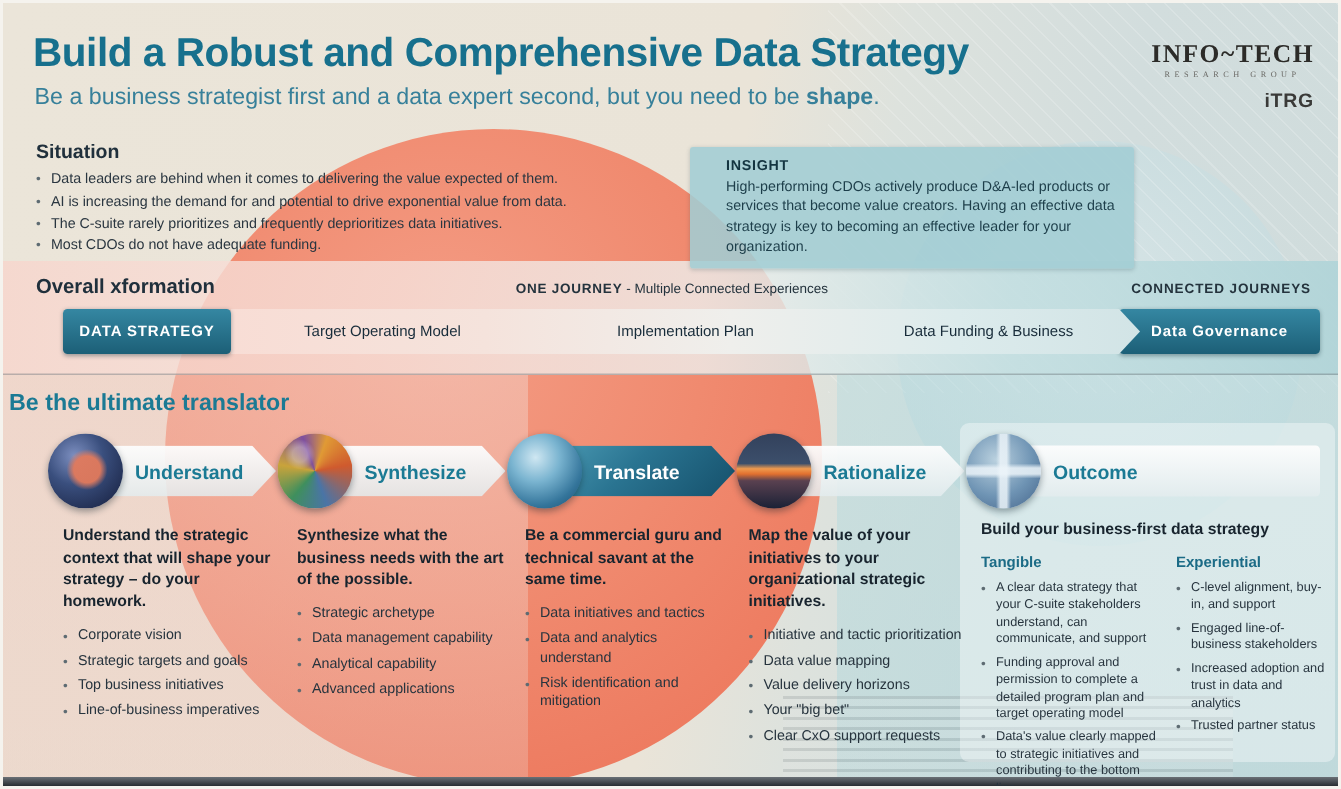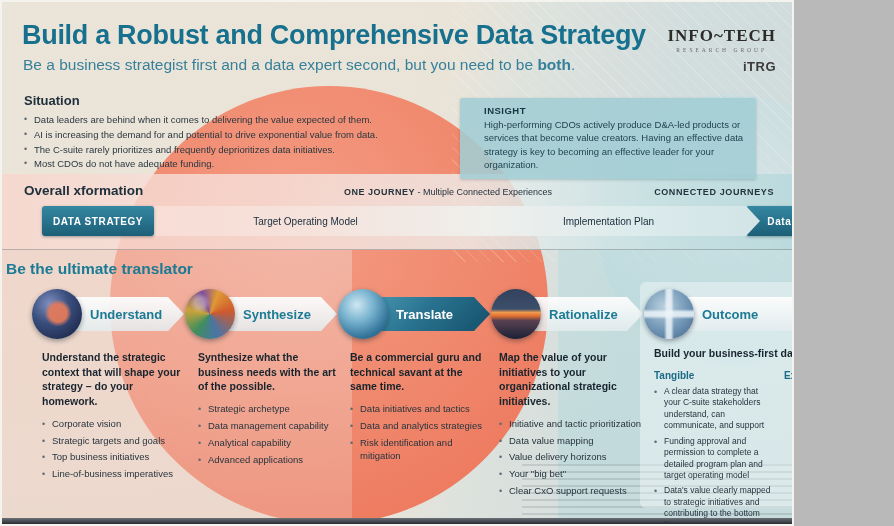--- a/index.html
+++ b/index.html
@@ -1,17 +1,17 @@
 <!DOCTYPE html>
 <html><head>
 <meta charset="utf-8">
 <style>
   html,body { margin:0; padding:0; background:#b9b9b9; }
   .slide {
-    position:relative; width:794px; height:526px; overflow:hidden;
+    position:relative; width:894px; height:526px; overflow:hidden;
     font-family:"Liberation Sans", sans-serif;
     background:linear-gradient(100deg,#ebe5d9 0%,#eae4d8 52%,#dde2dd 62%,#d2dddd 78%,#cfdcdc 100%);
     border:2px solid #f5f3ee; box-sizing:border-box;
   }
   
   .coral-circle { position:absolute; left:108px; top:84px; width:438px; height:438px; border-radius:50%;
     background:radial-gradient(circle at 42% 32%, #f49c84 0%, #f08a6f 45%, #ec7257 100%); }
   .blue-circle { position:absolute; left:596px; top:92px; width:270px; height:270px; border-radius:50%;
     background:radial-gradient(circle at 50% 40%, #d8e6e8 0%, #c6dbde 70%, #bed6d9 100%); opacity:.85; }
   .circuit-texture { position:absolute; right:0; top:0; width:340px; height:260px; opacity:.35;
@@ -118,21 +118,21 @@
   <div class="circuit-texture"></div>
   <div class="journey-strip"></div>
   <div class="bottom-pink-wash"></div>
   <div class="bottom-teal-wash"></div>
   <div class="stripe-block"></div>
   <div class="outcome-card"></div>
   <div class="divider-line"></div>
   <div class="bottom-edge"></div>
 
   <div class="title">Build a Robust and Comprehensive Data Strategy</div>
-  <div class="subtitle"><span>Be a business strategist first and a data expert second, but you need to be </span><b>both</b><span>.</span></div>
+  <div class="subtitle"><span>Be a business strategist first and a data expert second, but you need to be </span><b>shape</b><span>.</span></div>
 
   <div class="logo">
     <div class="logo-name">INFO~TECH</div>
     <div class="logo-tag">RESEARCH GROUP</div>
     <div class="logo-mark">iTRG</div>
   </div>
 
   <div class="situation">
     <h3>Situation</h3>
     <ul class="bullets">
@@ -150,20 +150,21 @@
 
   <div class="journey-label">Overall xformation</div>
   <div class="journey-center"><b>ONE JOURNEY</b><span> - Multiple Connected Experiences</span></div>
   <div class="journey-right">CONNECTED JOURNEYS</div>
 
   <div class="journey-bar">
     <div class="seg-dark seg-start">DATA STRATEGY</div>
     <div class="bar-light">
       <div class="bar-cell">Target Operating Model</div>
       <div class="bar-cell">Implementation Plan</div>
+      <div class="bar-cell">Data Funding &amp; Business</div>
     </div>
     <div class="seg-dark seg-end">Data Governance</div>
   </div>
 
   <div class="translator-heading">Be the ultimate translator</div>
 
   <div class="stage" style="left:30px; width:152px;">
     <div class="stage-band">
         <span class="stage-label">Understand</span>
       </div>
@@ -209,21 +210,21 @@
         <li>Strategic archetype</li>
         <li>Data management capability</li>
         <li>Analytical capability</li>
         <li>Advanced applications</li>
       </ul>
   </div>
   <div class="col" style="left:348px; width:138px;">
     <p class="col-intro">Be a commercial guru and technical savant at the same time.</p>
     <ul class="bullets">
         <li>Data initiatives and tactics</li>
-        <li>Data and analytics strategies</li>
+        <li>Data and analytics understand</li>
         <li>Risk identification and mitigation</li>
       </ul>
   </div>
   <div class="col" style="left:497px; width:150px;">
     <p class="col-intro">Map the value of your initiatives to your organizational strategic initiatives.</p>
     <ul class="bullets">
         <li>Initiative and tactic prioritization</li>
         <li>Data value mapping</li>
         <li>Value delivery horizons</li>
         <li>Your "big bet"</li>
@@ -236,17 +237,23 @@
       <div class="out-sub" style="width:118px;">
         <h5>Tangible</h5>
         <ul class="bullets">
             <li>A clear data strategy that your C-suite stakeholders understand, can communicate, and support</li>
             <li>Funding approval and permission to complete a detailed program plan and target operating model</li>
             <li>Data's value clearly mapped to strategic initiatives and contributing to the bottom line</li>
           </ul>
       </div>
       <div class="out-sub" style="width:102px;">
         <h5>Experiential</h5>
+        <ul class="bullets">
+            <li>C-level alignment, buy-in, and support</li>
+            <li>Engaged line-of-business stakeholders</li>
+            <li>Increased adoption and trust in data and analytics</li>
+            <li>Trusted partner status</li>
+          </ul>
       </div>
     </div>
   </div>
 
 </div>
 
 </body></html>

